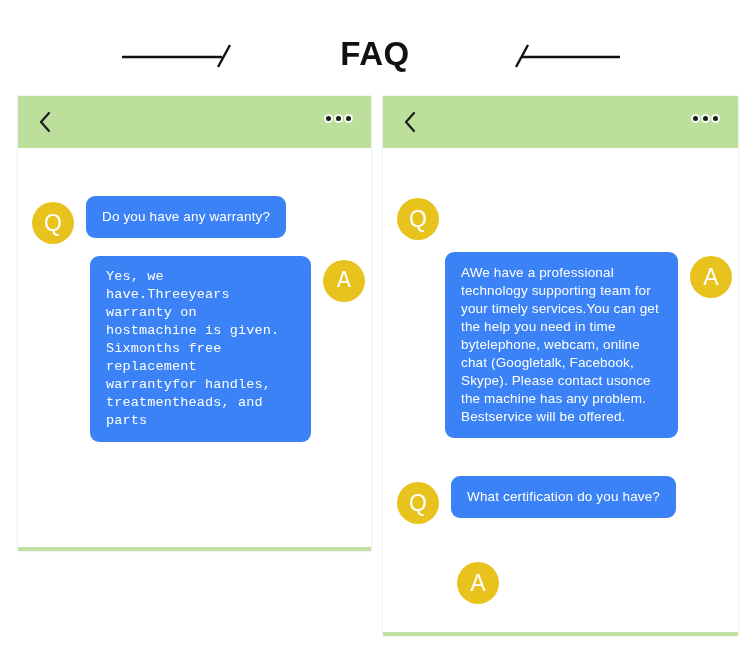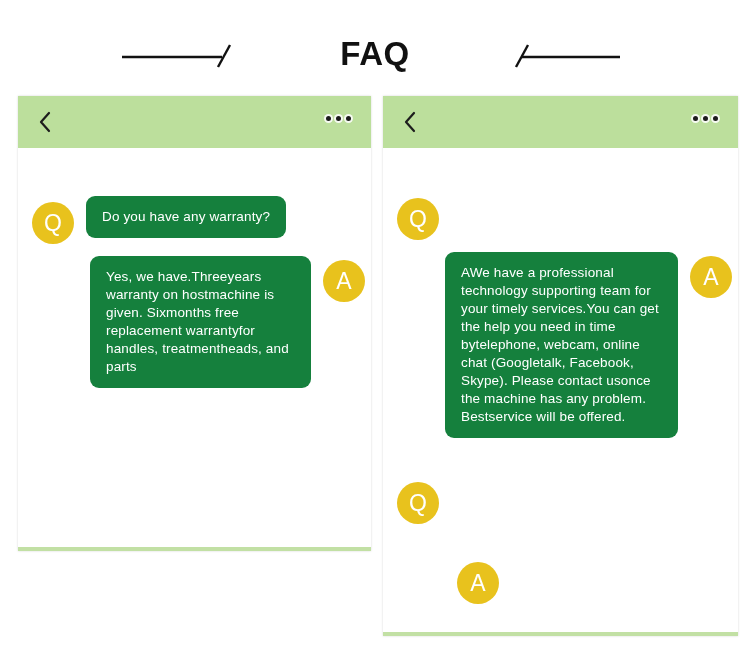--- a/index.html
+++ b/index.html
@@ -127,35 +127,35 @@
     font-weight: 400;
     display: flex;
     align-items: center;
     justify-content: center;
     line-height: 1;
   }
   .avatar.q { margin-right: 12px; margin-top: 6px; }
   .avatar.a { margin-left: 12px; margin-top: 4px; }
 
   .bubble {
-    background: #15803d;
+    background: #3b82f6;
     color: #ffffff;
     border-radius: 9px;
     padding: 12px 16px;
     font-size: 13.5px;
     line-height: 18px;
     letter-spacing: 0.15px;
     max-width: 232px;
     box-sizing: border-box;
   }
   .bubble.wide { max-width: 240px; }
 
   
   .panel-left .row.q { margin-top: 8px; }
-  .panel-left .row.a { padding-left: 72px; padding-right: 6px; }
+  .panel-left .row.a { padding-left: 72px; padding-right: 6px; font-family: Liberation Mono, monospace; }
 
   
   .panel-right .row.a { padding-left: 62px; padding-right: 6px; }
   .panel-right .row.q { margin-top: 4px; }
   .gap-lg { height: 22px; }
 </style>
 </head>
 <body>
 
 <div class="title-band">
@@ -233,20 +233,21 @@
 
     <div class="row a">
       <div class="bubble wide">AWe have a professional technology supporting team for your timely services.You can get the help you need in time bytelephone, webcam, online chat (Googletalk, Facebook, Skype). Please contact usonce the machine has any problem. Bestservice will be offered.</div>
       <div class="avatar a">A</div>
     </div>
 
     <div class="gap-lg"></div>
 
     <div class="row q">
       <div class="avatar q">Q</div>
+      <div class="bubble">What certification do you have?</div>
     </div>
 
     <div class="gap-lg"></div>
 
     <div class="row a">
       <div class="avatar a">A</div>
     </div>
 
   </div>
 

